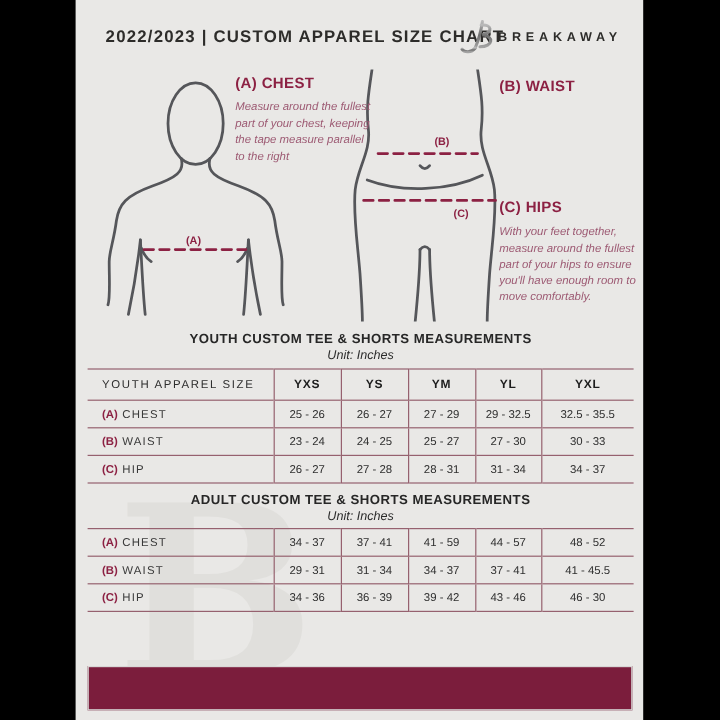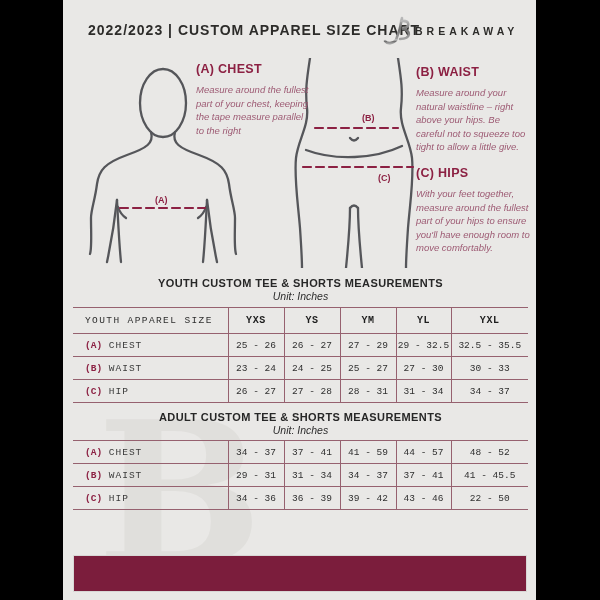--- a/index.html
+++ b/index.html
@@ -33,21 +33,21 @@
   .sec-title{left:10px;width:455px;text-align:center;font-size:11px;font-weight:bold;
              color:#272727;letter-spacing:.4px;z-index:2;}
   .sec-unit{left:10px;width:455px;text-align:center;font-size:10.5px;font-style:italic;
             color:#2c2c2c;z-index:2;}
   table.size{position:absolute;left:10px;width:455px;border-collapse:collapse;table-layout:fixed;
              z-index:2;background:transparent;}
   table.size tr{border-top:1.5px solid #96616f;}
   table.size{border-bottom:1.5px solid #96616f;}
   table.size td+td{border-left:1.5px solid #96616f;}
   table.size td{padding:0;height:22px;text-align:center;vertical-align:middle;
-                font-size:9.5px;color:#2f2f2f;font-family:Liberation Mono, monospace;}
+                font-size:9.5px;color:#2f2f2f;}
   table.size tr.hrow td{height:25px;font-weight:bold;font-size:10px;letter-spacing:.6px;color:#1d1d1d;}
   table.size td.lbl{text-align:left;padding-left:12px;letter-spacing:1px;}
   table.size tr.hrow td.lbl{font-weight:normal;font-size:9.5px;letter-spacing:1.4px;color:#2e2e2e;}
   .pfx{font-weight:bold;color:#8c2143;letter-spacing:0;}
   .rlbl{color:#3a3a3a;}
 
   
   .footer-bar{left:10px;top:555px;width:454px;height:37px;background:#7b1d3c;
               border:1px solid #d8d7d5;box-sizing:border-box;z-index:2;}
 </style>
@@ -104,21 +104,20 @@
       <line class="dash-line" x1="25" y1="70" x2="108" y2="70"></line>
       <line class="dash-line" x1="13" y1="109" x2="123" y2="109"></line>
       <text x="72" y="63">(B)</text>
       <text x="88" y="123">(C)</text>
     </svg>
 
     <div class="abs g-head" style="left:133px;top:62px">(A) CHEST</div>
     <div class="abs g-body" style="left:133px;top:83px;width:113px">Measure around the fullest part of your chest, keeping the tape measure parallel to the right</div>
 
     <div class="abs g-head" style="left:353px;top:65px">(B) WAIST</div>
-    <div class="abs g-body" style="left:353px;top:86px;width:112px">Measure around your natural waistline – right above your hips. Be careful not to squeeze too tight to allow a little give.</div>
 
     <div class="abs g-head" style="left:353px;top:166px">(C) HIPS</div>
     <div class="abs sec-title" style="top:277px">YOUTH CUSTOM TEE &amp; SHORTS MEASUREMENTS</div>
 
     <div class="abs g-body" style="left:353px;top:187px;width:118px">With your feet together, measure around the fullest part of your hips to ensure you'll have enough room to move comfortably.</div>
     <div class="abs sec-unit" style="top:290px">Unit: Inches</div>
     <table class="size" style="top:307px">
       <colgroup>
           <col style="width:155px">
           <col style="width:56px">
@@ -190,20 +189,20 @@
         <td>34 - 37</td>
         <td>37 - 41</td>
         <td>41 - 45.5</td>
       </tr>
       <tr>
         <td class="lbl"><span class="pfx">(C)</span> <span class="rlbl">HIP</span></td>
         <td>34 - 36</td>
         <td>36 - 39</td>
         <td>39 - 42</td>
         <td>43 - 46</td>
-        <td>22 - 50</td>
+        <td>46 - 30</td>
       </tr>
     </tbody>
       </table>
 
     <div class="abs footer-bar"></div>
   </div>
 </div>
 
 </body></html>

